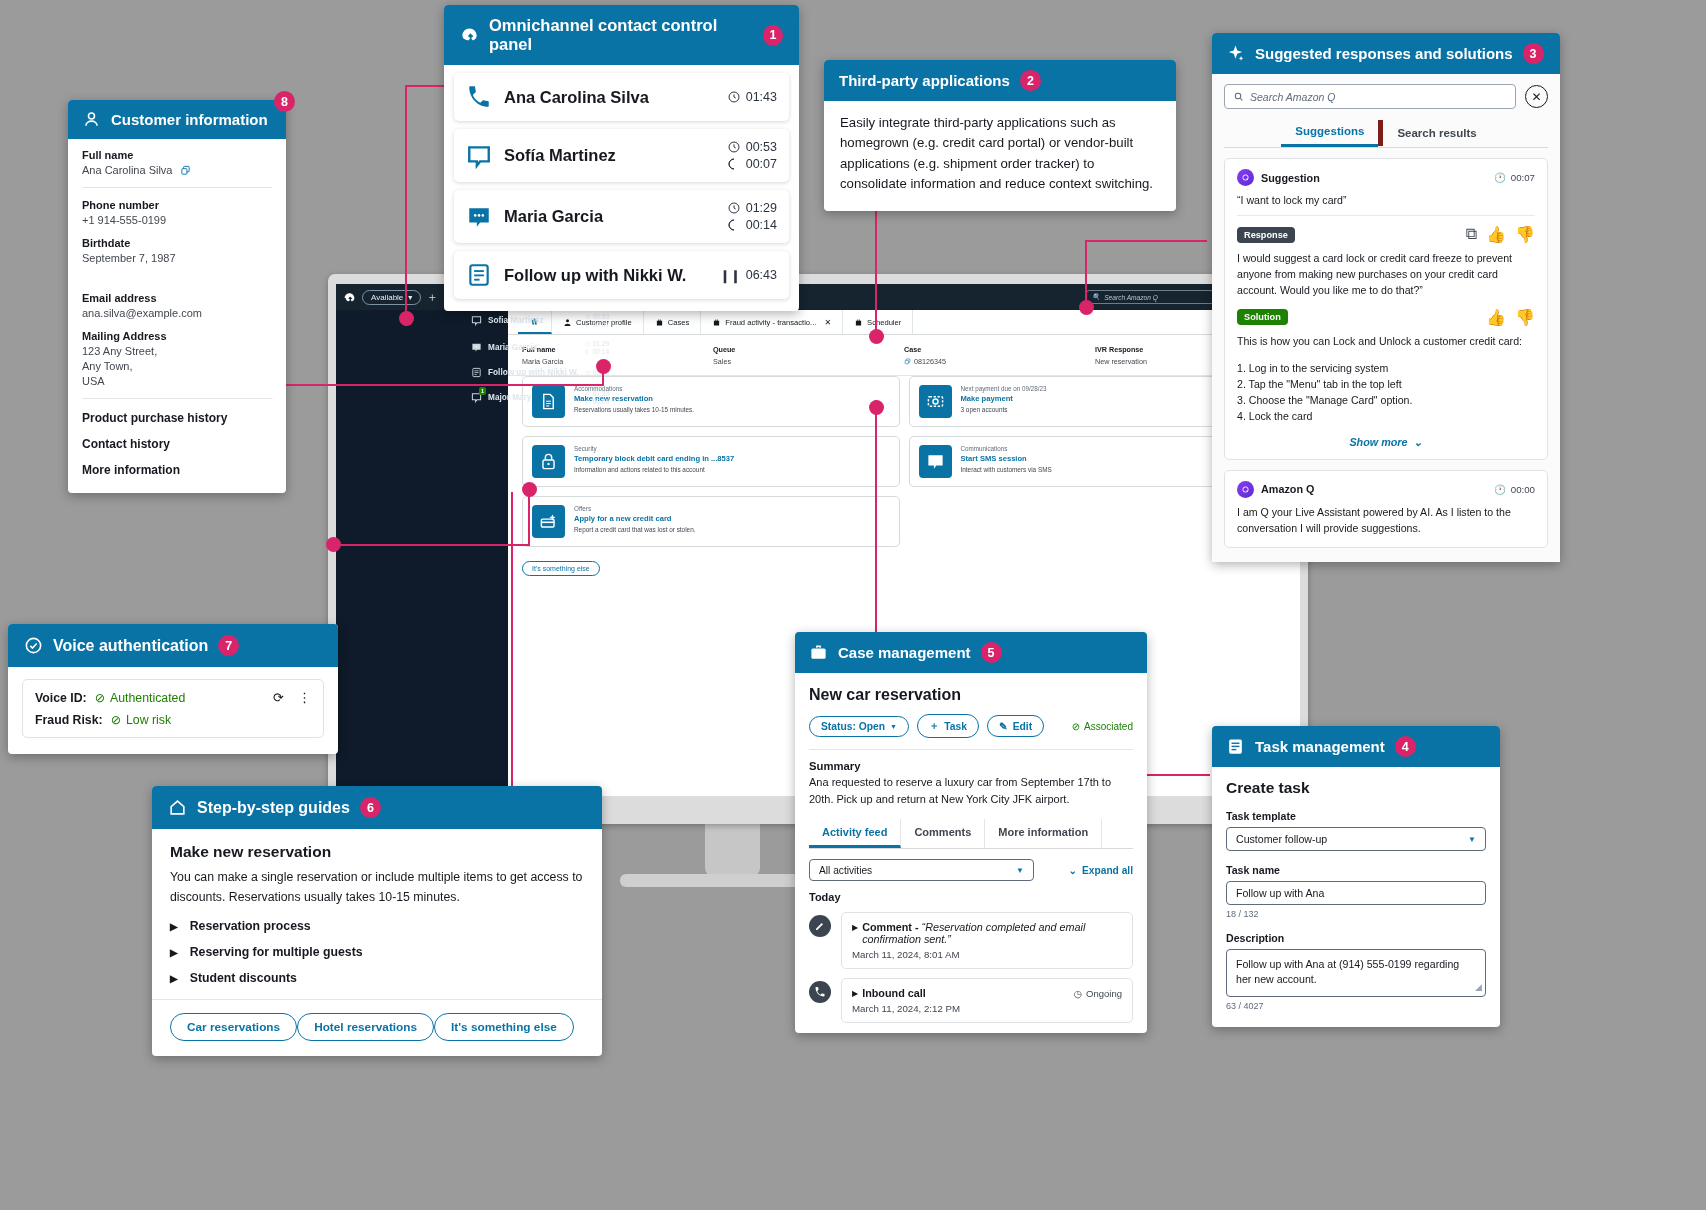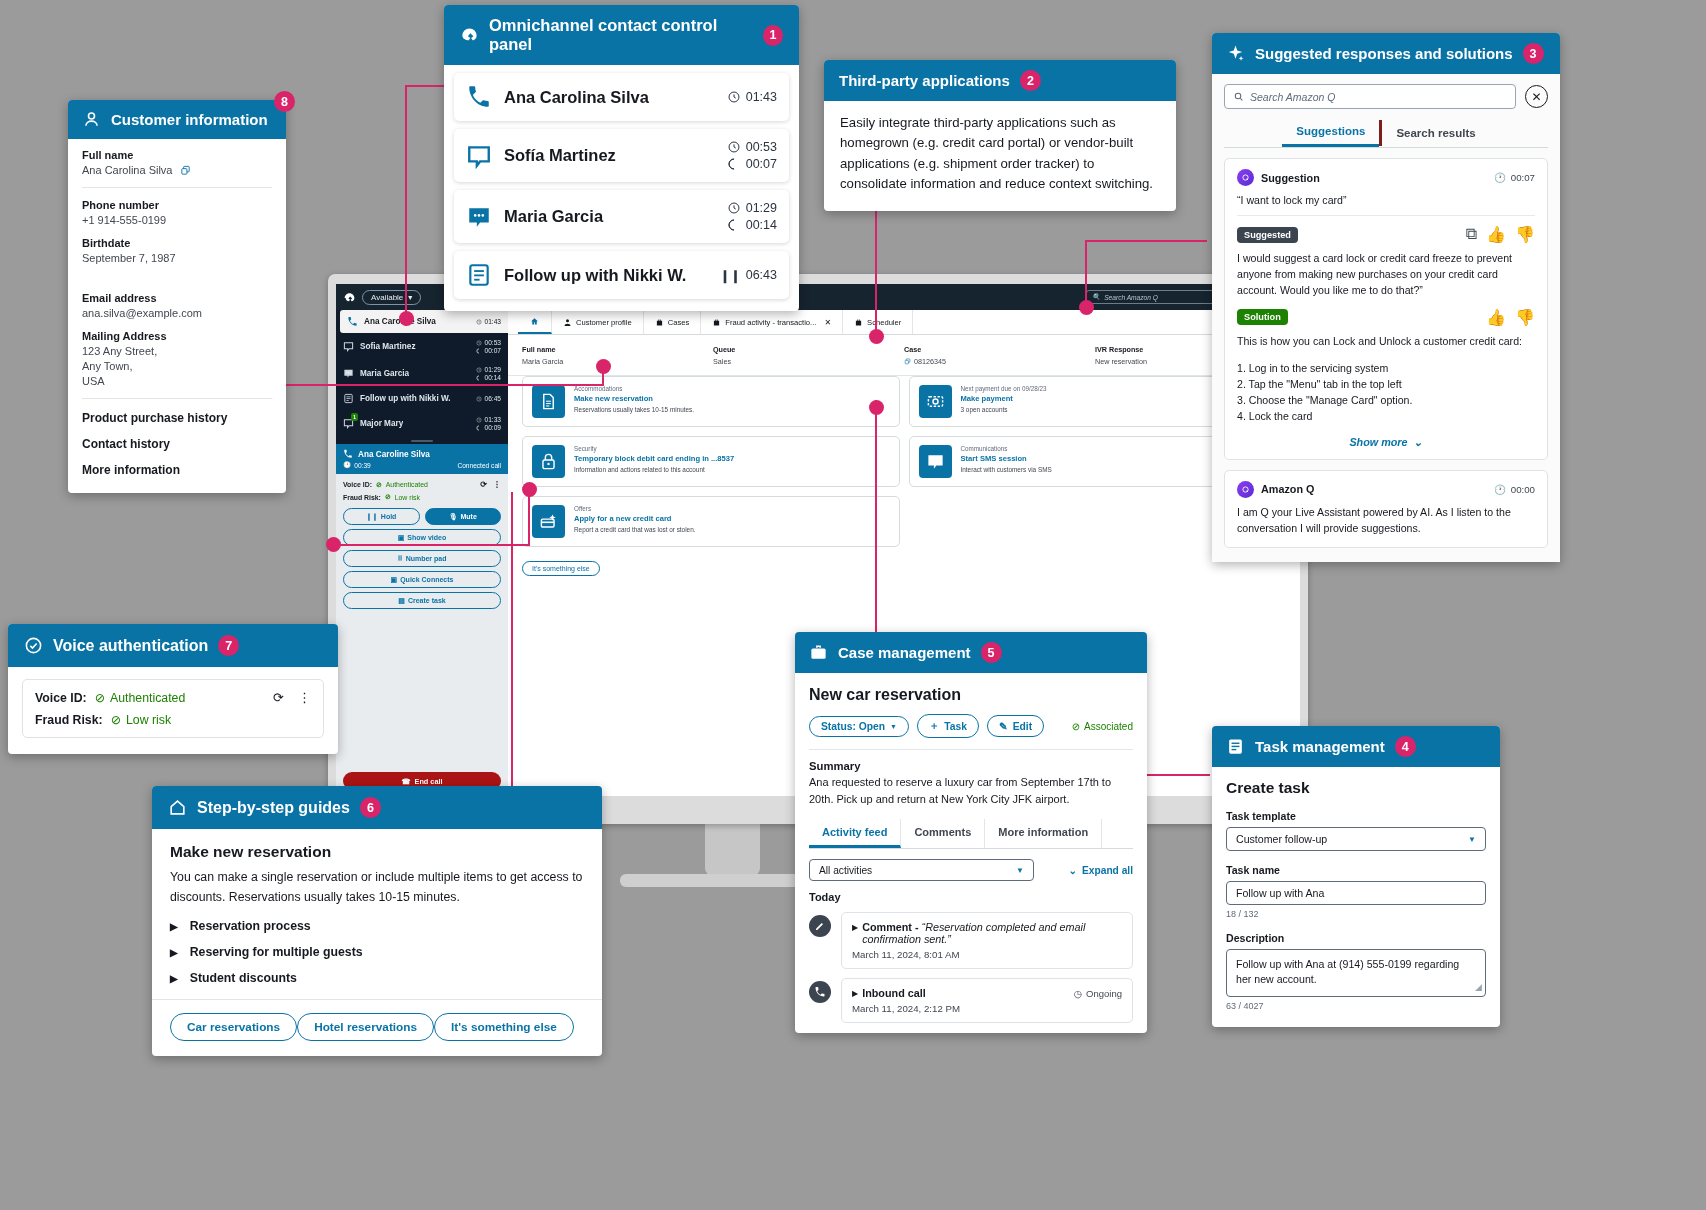--- a/index.html
+++ b/index.html
@@ -26,21 +26,21 @@
   }
   .monitor-screen { width:100%; height:100%; background:#fff; overflow:hidden; position:relative; display:flex; flex-direction:column;}
   .mon-power { position:absolute; right:14px; bottom:6px; width:14px; height:14px; border-radius:50%; border:1.3px solid #9a9a9a; color:#8d8d8d; font-size:9px; line-height:12px; text-align:center;}
   .mon-dots { position:absolute; right:16px; top:150px; display:flex; flex-direction:column; gap:13px; z-index:3;}
   .mon-dots i { width:3px; height:3px; border-radius:50%; background:#9a9a9a; display:block;}
   .stand { position:absolute; left:705px; top:824px; width:55px; height:52px; background:#c6c6c6; border-radius:0 0 8px 8px; z-index:0;}
   .base { position:absolute; left:620px; top:874px; width:228px; height:13px; background:#cfcfcf; border-radius:6px; z-index:0;}
 
   
   .app { display:flex; flex:1; min-height:0; }
-  .ccp { width:172px; background:#0f1b2a; display:flex; flex-direction:column; flex-shrink:0;}
+  .ccp { width:172px; background:#0f1b2a; display:flex; flex-direction:row; flex-shrink:0;}
   .ccp-top { background:#16242f; height:26px; display:flex; align-items:center; gap:5px; padding:0 6px; }
   .ccp-logo { width:15px; height:13px; color:#fff; }
   .avail-pill { border:1px solid #7d94a8; border-radius:11px; color:#e6edf3; font-size:8px; padding:2px 8px; display:flex; align-items:center; gap:5px; }
   .ccp-top .ic { color:#cfd8e0; font-size:12px; margin-left:auto; }
   .ccp-top .ic + .ic { margin-left:4px; }
   .ccp-list { flex-shrink:0; }
   .ccp-row { display:flex; align-items:center; gap:6px; padding:6px 7px; color:#dfe6ec; font-size:8.2px; font-weight:bold; position:relative;}
   .ccp-row.active { background:#f3f3f3; color:#16191f; border-radius:3px 0 0 3px; margin-left:4px;}
   .ccp-row svg { width:11px; height:11px; flex-shrink:0;}
   .ccp-row .nm { white-space:nowrap; overflow:hidden;}
@@ -112,21 +112,21 @@
   
   #sugg { left:1212px; top:33px; width:348px;}
   #sugg .p-head { font-size:15px; padding:10px 14px;}
   #sugg .p-body { padding:10px 12px 14px 12px; background:#fbfbfb;}
   .q-search { display:flex; align-items:center; gap:9px;}
   .q-input { flex:1; border:1px solid #9aa5b1; border-radius:4px; height:25px; display:flex; align-items:center; gap:6px; padding:0 8px; color:#5f6b7a; font-size:10.5px; font-style:italic; background:#fff;}
   .q-close { width:23px; height:23px; border-radius:50%; border:1.4px solid #16191f; display:flex; align-items:center; justify-content:center; font-size:12px; flex-shrink:0;}
   .q-tabs { display:flex; align-items:center; justify-content:center; gap:0; border-bottom:1px solid #d5dbdb; margin-top:9px;}
   .q-tab { font-size:11.5px; font-weight:bold; color:#414750; padding:7px 14px;}
   .q-tab.on { color:#0973a6; border-bottom:3px solid #0973a6;}
-  .q-tab.sep { border-left:3px solid #7f1d1d;}
+  .q-tab.sep { border-left:5px solid #7f1d1d;}
   .q-card { border:1px solid #e0e3e6; border-radius:5px; background:#fff; padding:10px 12px; margin-top:10px;}
   .q-card-h { display:flex; align-items:center; gap:7px;}
   .q-avatar { width:17px; height:17px; border-radius:50%; background:linear-gradient(135deg,#8b3df0,#5b2bd6); display:flex; align-items:center; justify-content:center; color:#fff;}
   .q-card-h .t { font-size:10.8px; font-weight:bold;}
   .q-card-h .tm { margin-left:auto; font-size:9.7px; color:#414750; display:flex; align-items:center; gap:4px;}
   .q-quote { font-size:10.6px; margin-top:8px; padding-bottom:9px; border-bottom:1px solid #e7eaec;}
   .chip-row { display:flex; align-items:center; margin-top:9px;}
   .chip { font-size:9.2px; color:#fff; border-radius:4px; padding:3px 7px; font-weight:600;}
   .chip.resp { background:#3b444f;}
   .chip.sol { background:#1d8102;}
@@ -703,21 +703,21 @@
               </svg>
           </div>
           <span class="t">Suggestion</span>
           <span class="tm">
               <span>🕐</span>
               <span>00:07</span>
             </span>
         </div>
         <div class="q-quote">“I want to lock my card”</div>
         <div class="chip-row">
-          <span class="chip resp">Suggested</span>
+          <span class="chip resp">Response</span>
           <span class="acts">
             <span>⧉</span>
             <span>👍</span>
             <span>👎</span>
           </span>
         </div>
         <div class="q-txt">I would suggest a card lock or credit card freeze to prevent anyone from making new purchases on your credit card account. Would you like me to do that?”</div>
         <div class="chip-row">
           <span class="chip sol">Solution</span>
           <span class="acts">

